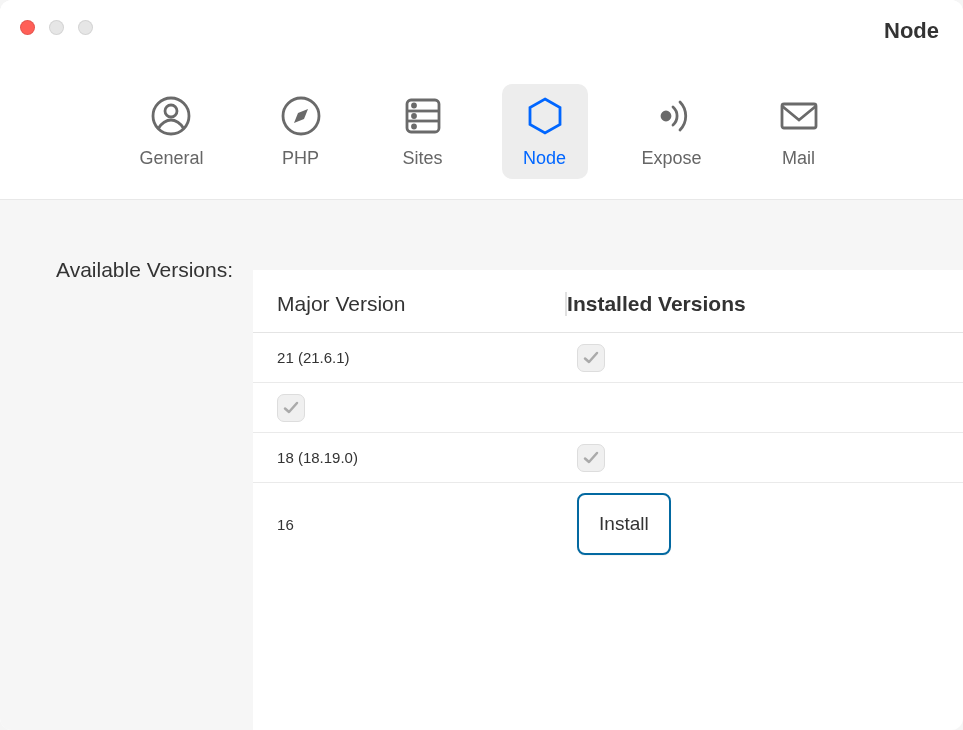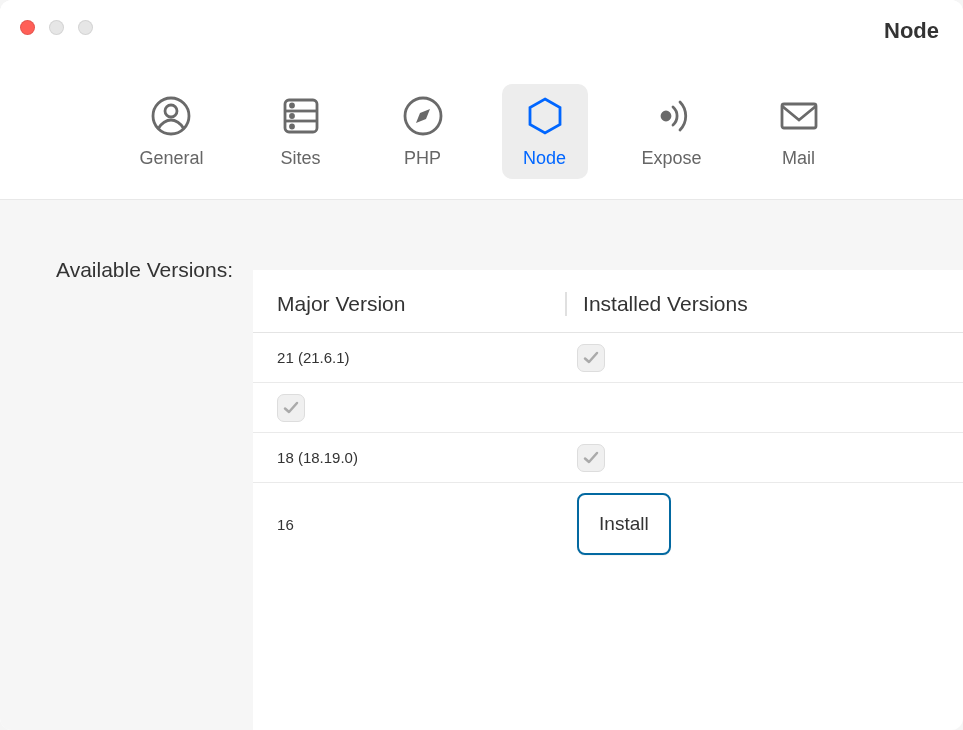--- a/index.html
+++ b/index.html
@@ -118,24 +118,24 @@
     }
     .col-major {
       flex: 0 0 300px;
       font-size: 21px;
       font-weight: 400;
       color: #333;
     }
     .col-installed {
       flex: 1;
       font-size: 21px;
-      font-weight: 400;
+      font-weight: 700;
       color: #333;
       border-left: 2px solid #e0e0e0;
-      padding-left: 16px;
+      padding-left: 0;
       margin-left: -12px;
     }
     .table-row {
       display: flex;
       align-items: center;
       padding: 10px 24px;
       border-bottom: 1px solid #eaeaea;
       min-height: 50px;
     }
     .table-row:last-child {
@@ -197,39 +197,39 @@
           <circle cx="22" cy="17" r="6"></circle>
           <path d="M9 35c3-6 9-9 13-9s10 3 13 9"></path>
         </svg>
       </div>
       <div class="toolbar-label">General</div>
     </div>
 
     <div class="toolbar-item">
       <div class="toolbar-icon">
         <svg viewBox="0 0 44 44" fill="none" stroke="#6a6a6a" stroke-width="2.8">
+          <circle cx="22" cy="22" r="18"></circle>
+          <path d="M29 15 L25 25 L15 29 L19 19 Z" fill="#6a6a6a" stroke="none"></path>
+        </svg>
+      </div>
+      <div class="toolbar-label">PHP</div>
+    </div>
+
+    <div class="toolbar-item">
+      <div class="toolbar-icon">
+        <svg viewBox="0 0 44 44" fill="none" stroke="#6a6a6a" stroke-width="2.8">
           <rect x="6" y="6" width="32" height="32" rx="4"></rect>
           <line x1="6" y1="17" x2="38" y2="17"></line>
           <line x1="6" y1="27" x2="38" y2="27"></line>
           <circle cx="13" cy="11.5" r="1.5" fill="#6a6a6a"></circle>
           <circle cx="13" cy="22" r="1.5" fill="#6a6a6a"></circle>
           <circle cx="13" cy="32.5" r="1.5" fill="#6a6a6a"></circle>
         </svg>
       </div>
       <div class="toolbar-label">Sites</div>
-    </div>
-
-    <div class="toolbar-item">
-      <div class="toolbar-icon">
-        <svg viewBox="0 0 44 44" fill="none" stroke="#6a6a6a" stroke-width="2.8">
-          <circle cx="22" cy="22" r="18"></circle>
-          <path d="M29 15 L25 25 L15 29 L19 19 Z" fill="#6a6a6a" stroke="none"></path>
-        </svg>
-      </div>
-      <div class="toolbar-label">PHP</div>
     </div>
 
     <div class="toolbar-item active">
       <div class="toolbar-icon">
         <svg viewBox="0 0 44 44" fill="none" stroke="#0066ff" stroke-width="2.8">
           <path d="M22 5 L37 13.5 L37 30.5 L22 39 L7 30.5 L7 13.5 Z"></path>
         </svg>
       </div>
       <div class="toolbar-label">Node</div>
     </div>

